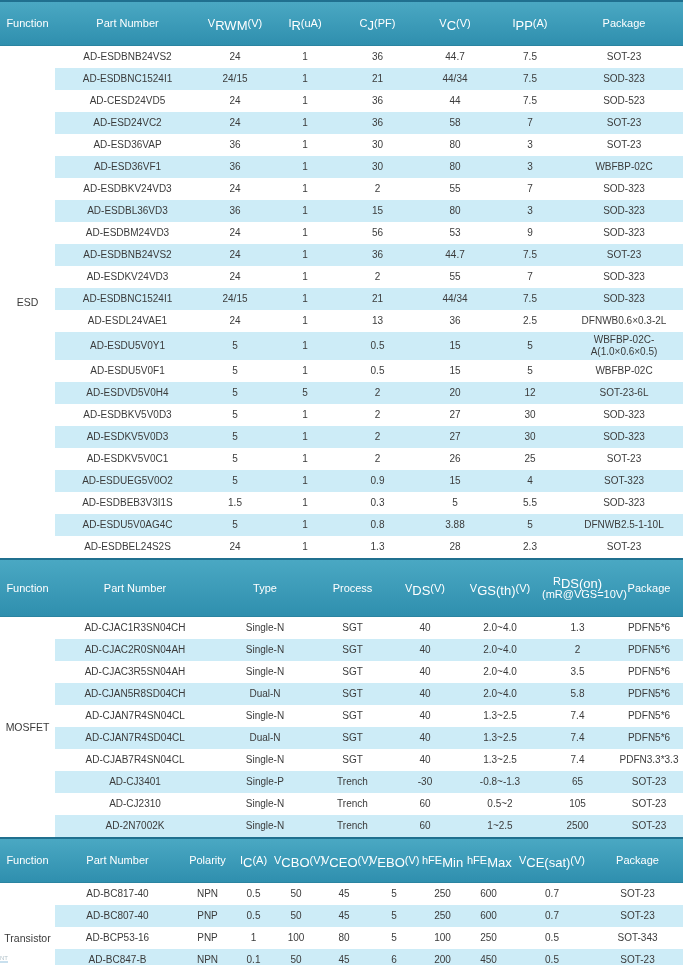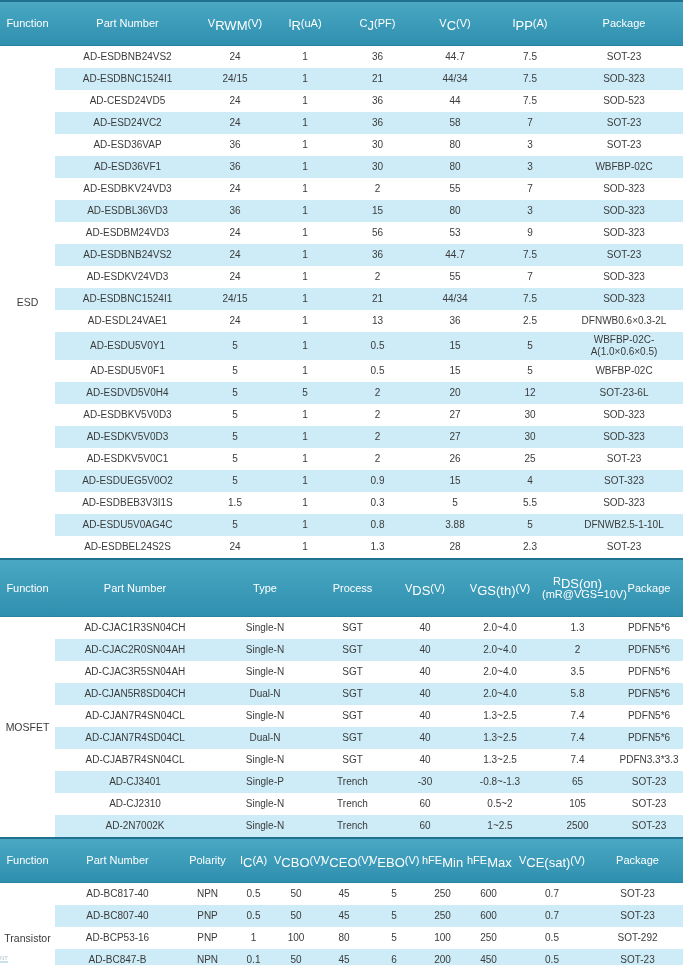--- a/index.html
+++ b/index.html
@@ -464,21 +464,21 @@
         <tr>
           <td>AD-BCP53-16</td>
           <td>PNP</td>
           <td>1</td>
           <td>100</td>
           <td>80</td>
           <td>5</td>
           <td>100</td>
           <td>250</td>
           <td>0.5</td>
-          <td>SOT-292</td>
+          <td>SOT-343</td>
         </tr>
         <tr class="alt">
           <td>AD-BC847-B</td>
           <td>NPN</td>
           <td>0.1</td>
           <td>50</td>
           <td>45</td>
           <td>6</td>
           <td>200</td>
           <td>450</td>

